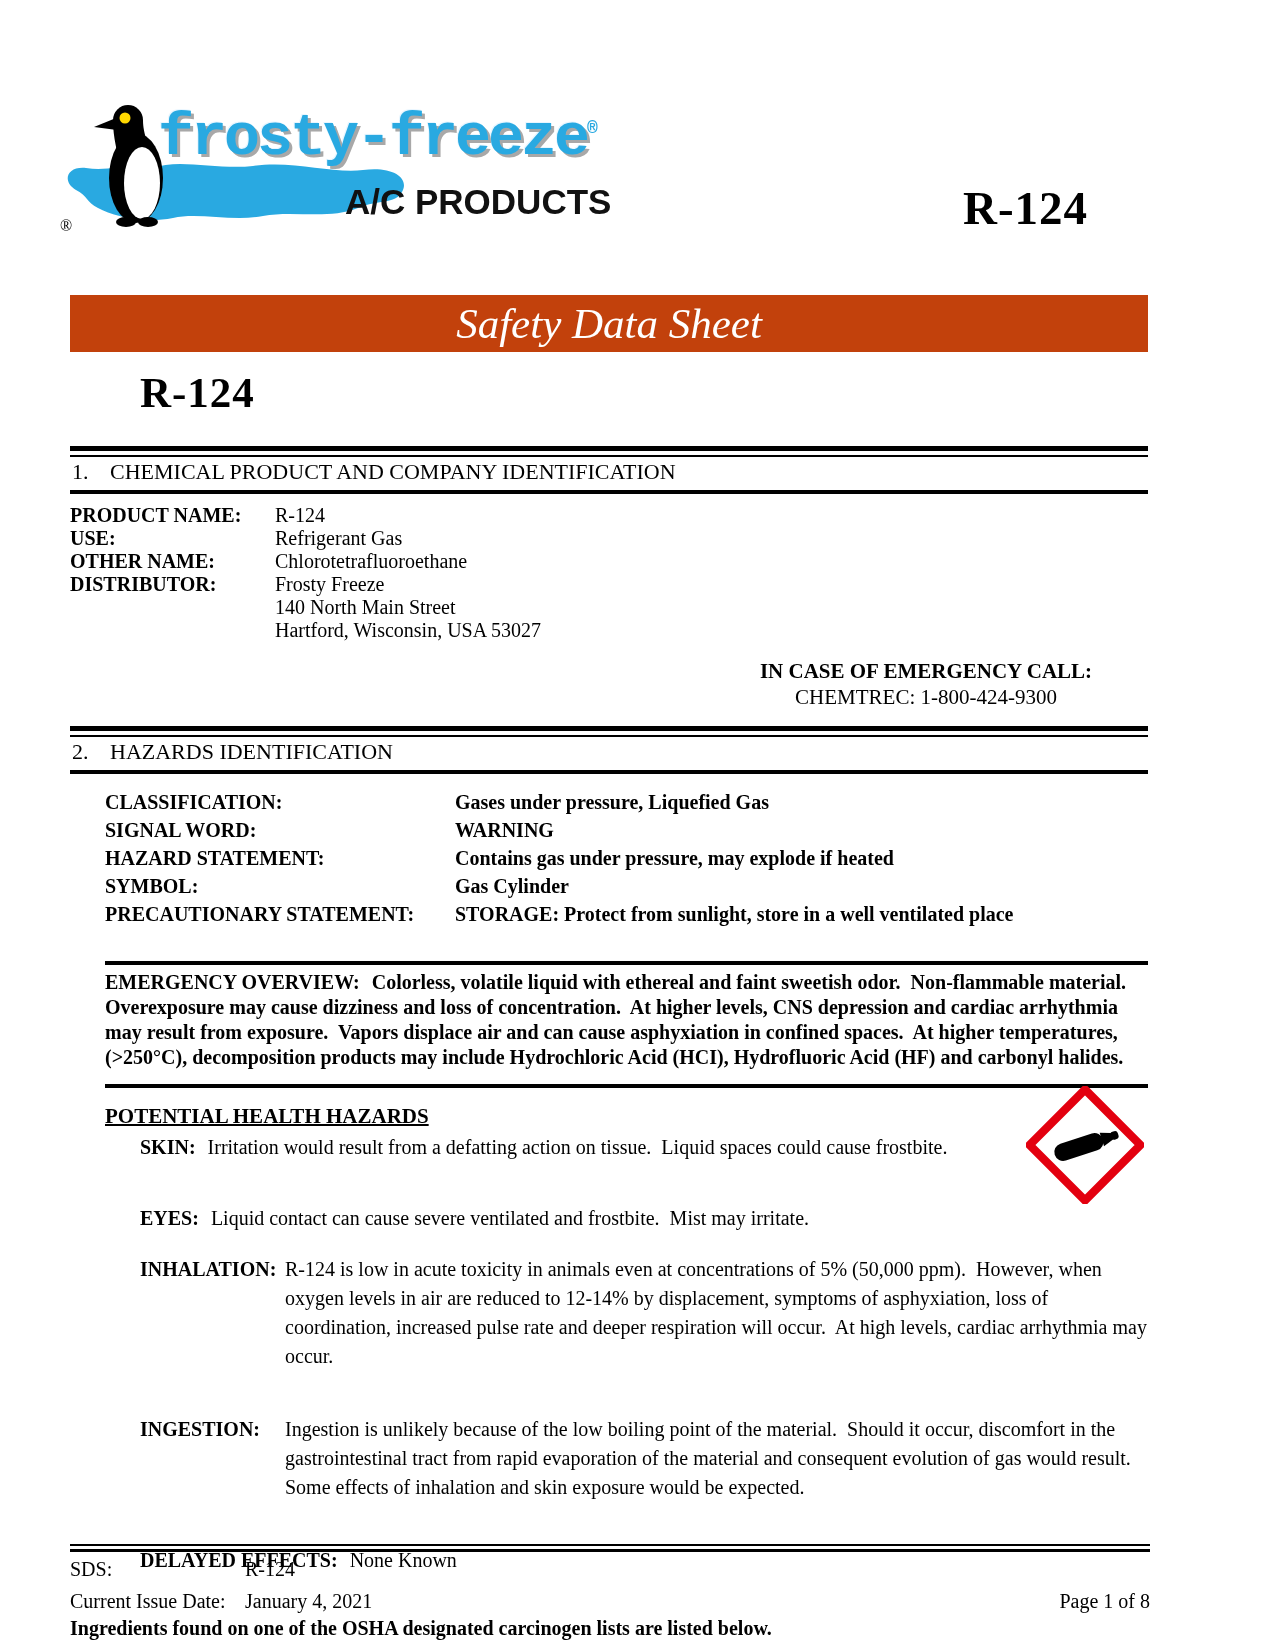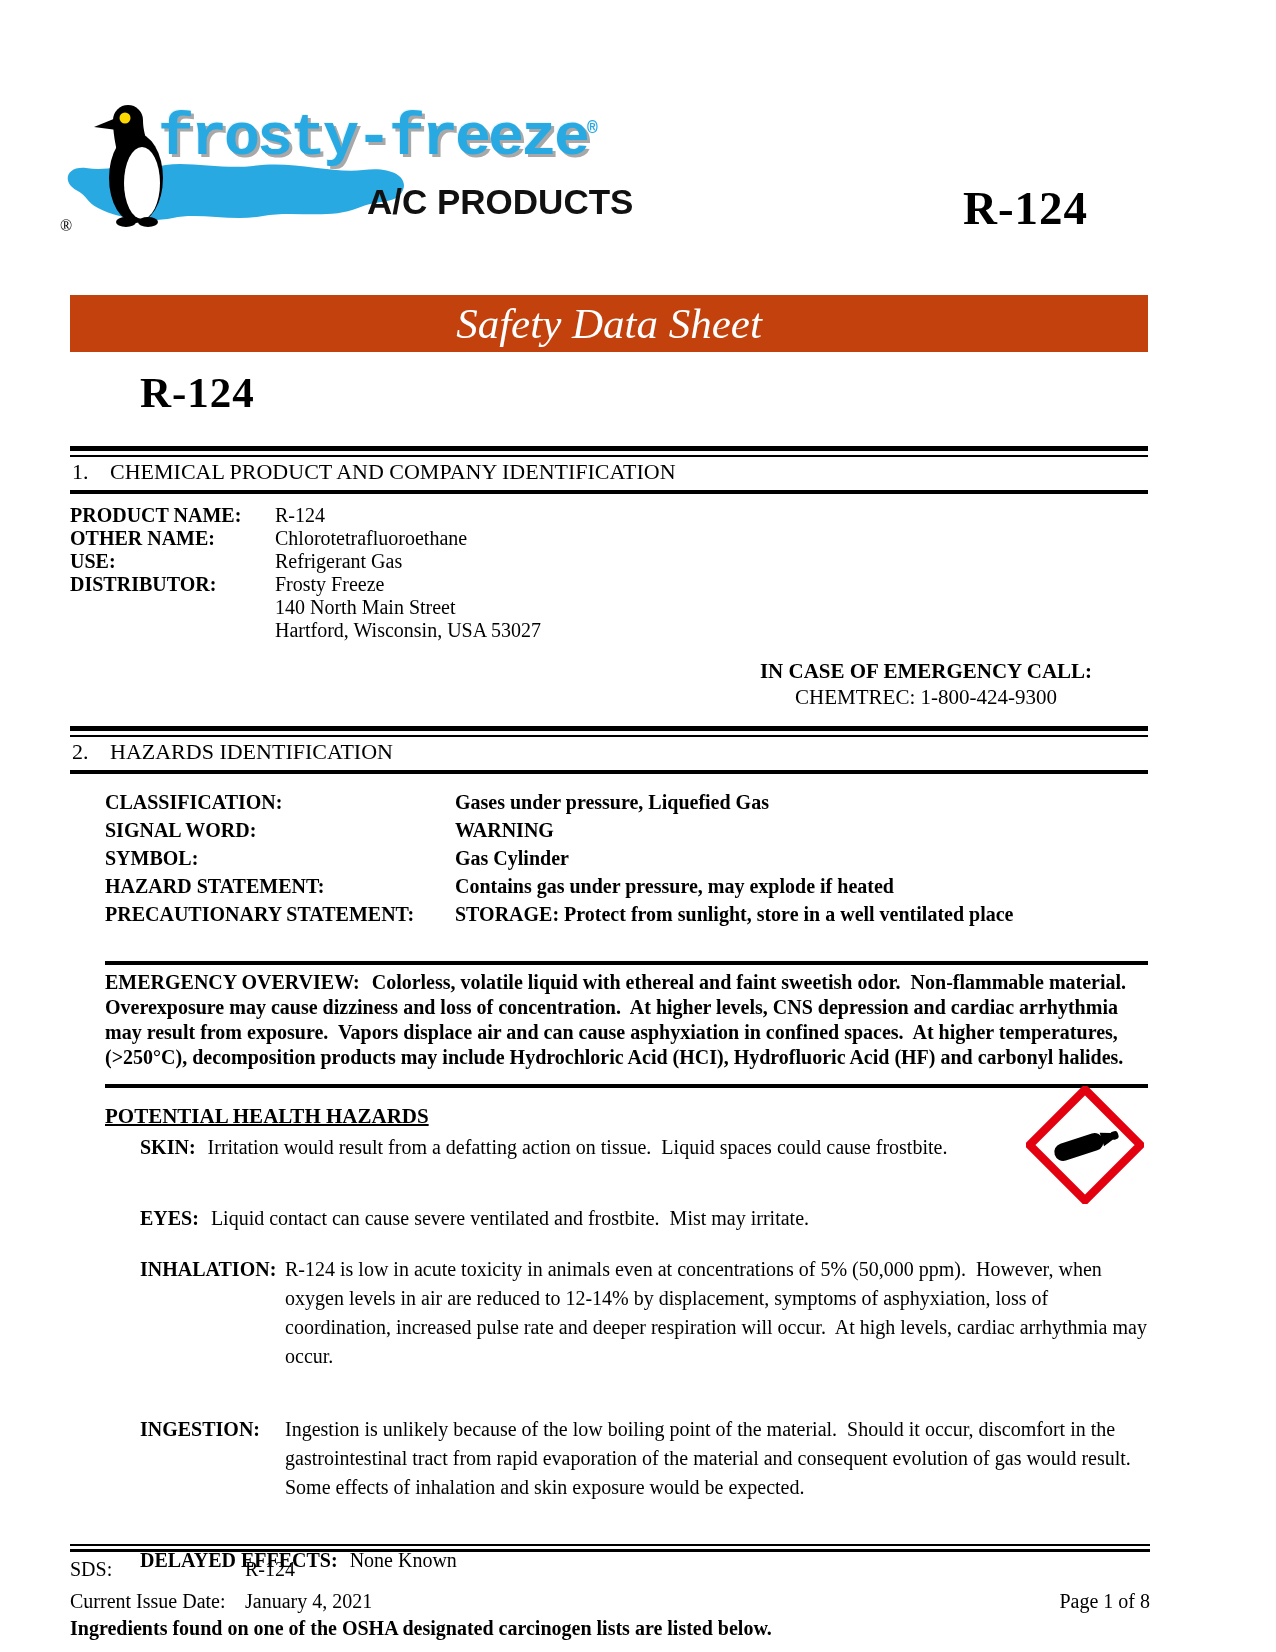--- a/index.html
+++ b/index.html
@@ -22,21 +22,21 @@
     font-weight:bold;font-size:60px;letter-spacing:-3px;
     color:#29a9e1;
     text-shadow:3px 3px 0 #a8a8a8, -1px -1px 0 #e8f6ff;
     white-space:nowrap;
   }
   .brand sup{font-size:18px;letter-spacing:0;color:#29a9e1;text-shadow:none;}
   .brand-sub{
     position:absolute;left:345px;top:182px;
     font-family:"Liberation Sans", sans-serif;
     font-weight:bold;font-size:35px;letter-spacing:0px;
-    color:#111;white-space:nowrap;margin-left:22px;
+    color:#111;white-space:nowrap;
   }
   .product-code{
     position:absolute;left:963px;top:181px;
     font-weight:bold;font-size:47px;letter-spacing:1px;
   }
 
   
   .banner{
     height:57px;line-height:57px;text-align:center;
     background:#c2410c;color:#fff;
@@ -148,26 +148,26 @@
         <span class="sec-num">1.</span><span>CHEMICAL PRODUCT AND COMPANY IDENTIFICATION</span>
       </div>
     </div>
 
     <div class="id-table">
       <div class="id-row">
         <div class="id-label">PRODUCT NAME:</div>
         <div>R-124</div>
       </div>
       <div class="id-row">
+        <div class="id-label">USE:</div>
+        <div>Refrigerant Gas</div>
+      </div>
+      <div class="id-row">
         <div class="id-label">OTHER NAME:</div>
         <div>Chlorotetrafluoroethane</div>
-      </div>
-      <div class="id-row">
-        <div class="id-label">USE:</div>
-        <div>Refrigerant Gas</div>
       </div>
       <div class="id-row">
         <div class="id-label">DISTRIBUTOR:</div>
         <div>
           <div>Frosty Freeze</div>
           <div>140 North Main Street</div>
           <div>Hartford, Wisconsin, USA 53027</div>
         </div>
       </div>
     </div>
@@ -186,26 +186,26 @@
     <div class="hz-table">
       <div class="hz-row">
         <div class="hz-label">CLASSIFICATION:</div>
         <div>Gases under pressure, Liquefied Gas</div>
       </div>
       <div class="hz-row">
         <div class="hz-label">SIGNAL WORD:</div>
         <div>WARNING</div>
       </div>
       <div class="hz-row">
+        <div class="hz-label">HAZARD STATEMENT:</div>
+        <div>Contains gas under pressure, may explode if heated</div>
+      </div>
+      <div class="hz-row">
         <div class="hz-label">SYMBOL:</div>
         <div>Gas Cylinder</div>
-      </div>
-      <div class="hz-row">
-        <div class="hz-label">HAZARD STATEMENT:</div>
-        <div>Contains gas under pressure, may explode if heated</div>
       </div>
       <div class="hz-row">
         <div class="hz-label">PRECAUTIONARY STATEMENT:</div>
         <div>STORAGE: Protect from sunlight, store in a well ventilated place</div>
       </div>
     </div>
 
     <div class="overview-box"><span class="ov-label">EMERGENCY OVERVIEW:</span><span>Colorless, volatile liquid with ethereal and faint sweetish odor.  Non-flammable material. Overexposure may cause dizziness and loss of concentration.  At higher levels, CNS depression and cardiac arrhythmia may result from exposure.  Vapors displace air and can cause asphyxiation in confined spaces.  At higher temperatures, (&gt;250°C), decomposition products may include Hydrochloric Acid (HCI), Hydrofluoric Acid (HF) and carbonyl halides.</span></div>
 
     <div class="health">

